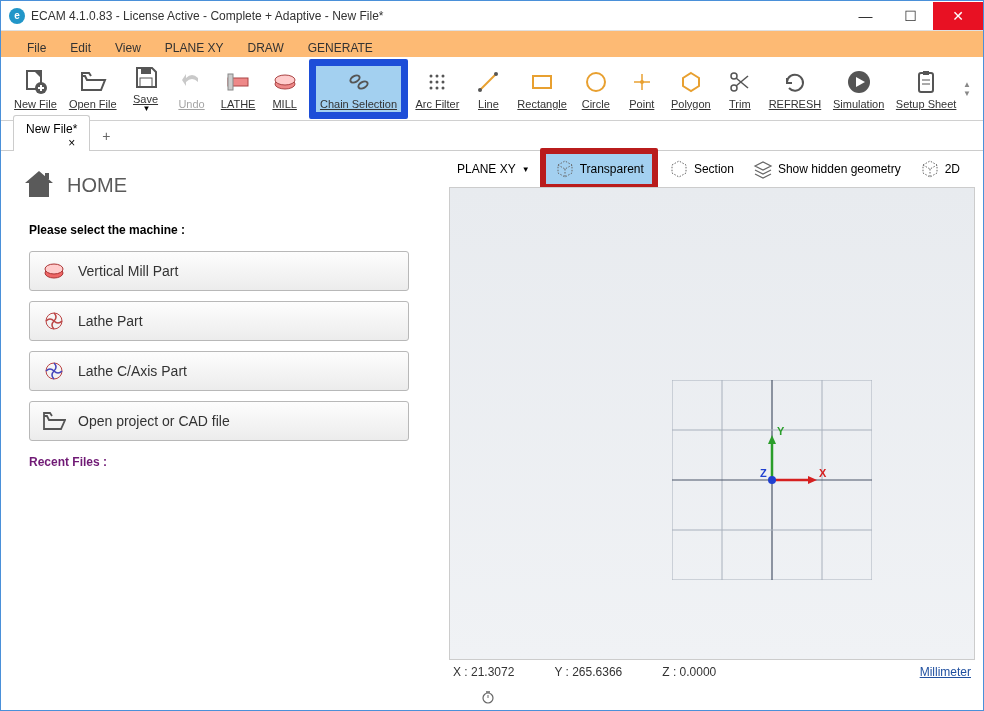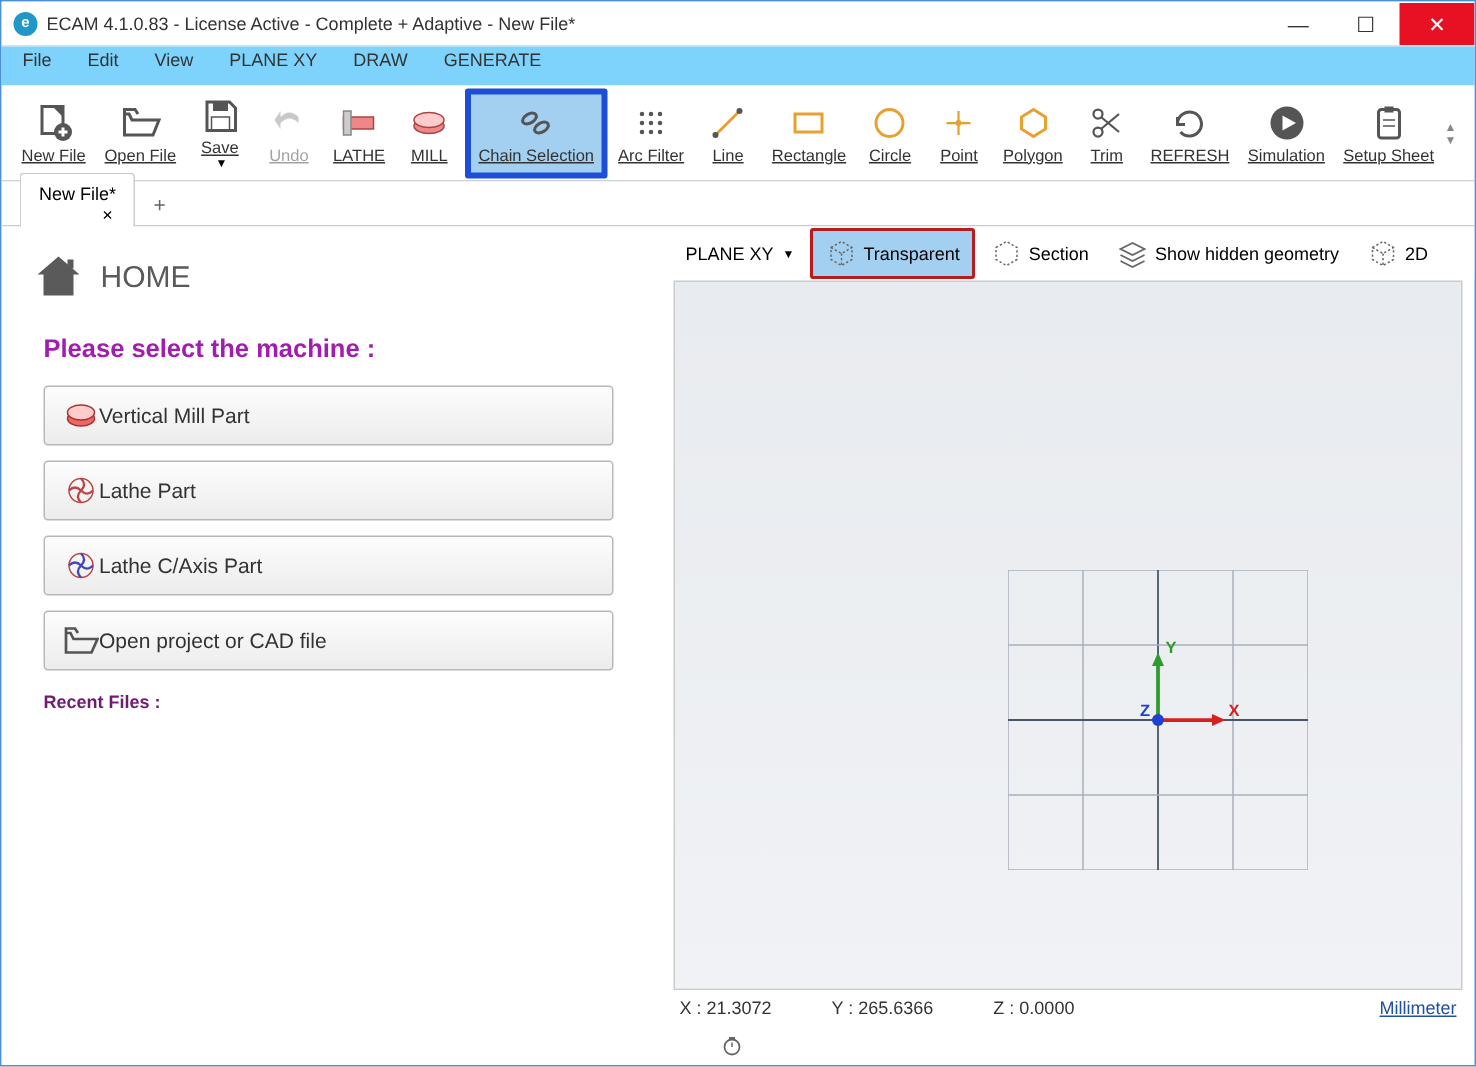--- a/index.html
+++ b/index.html
@@ -4,46 +4,46 @@
 <style>
 * { margin: 0; padding: 0; box-sizing: border-box; font-family: 'Segoe UI', Tahoma, sans-serif; }
 body { width: 984px; height: 711px; background: #fff; overflow: hidden; border: 1px solid #4a90d9; }
 .titlebar { height: 30px; background: #fff; display: flex; align-items: center; padding-left: 8px; border-bottom: 1px solid #e0e0e0; }
 .titlebar-icon { width: 16px; height: 16px; background: #2196c8; border-radius: 50%; margin-right: 6px; display: flex; align-items: center; justify-content: center; color: #fff; font-size: 10px; font-weight: bold; }
 .titlebar-text { font-size: 12px; color: #333; flex: 1; }
 .titlebar-controls { display: flex; }
 .titlebar-btn { width: 45px; height: 28px; display: flex; align-items: center; justify-content: center; font-size: 14px; color: #333; cursor: pointer; }
 .titlebar-btn.close { background: #e81123; color: #fff; width: 50px; }
 .titlebar-btn.min, .titlebar-btn.max { }
-.menubar { height: 26px; display: flex; align-items: flex-start; padding-left: 8px; gap: 12px; background: #7dd3fc; }
+.menubar { height: 26px; display: flex; align-items: flex-end; padding-left: 20px; gap: 12px; background: #fdba74; }
 .menubar-item { font-size: 12px; color: #333; padding: 2px 6px; cursor: pointer; }
 .toolbar { height: 64px; display: flex; align-items: center; padding: 2px 8px; background: #fff; border-bottom: 1px solid #d0d0d0; gap: 2px; }
 .toolbar-btn { display: flex; flex-direction: column; align-items: center; justify-content: center; padding: 4px 6px; cursor: pointer; min-width: 44px; height: 60px; border-radius: 2px; }
-.toolbar-btn.selected { background: #a3d0f0; border: 4px solid #1d4ed8; }
+.toolbar-btn.selected { background: #a3d0f0; border: 7px solid #1d4ed8; }
 .toolbar-btn.disabled { opacity: 0.45; }
 .toolbar-icon { width: 28px; height: 28px; display: flex; align-items: center; justify-content: center; margin-bottom: 2px; }
 .toolbar-label { font-size: 11px; color: #333; white-space: nowrap; text-decoration: underline; }
 .tabs-row { height: 30px; display: flex; align-items: center; padding-left: 12px; background: #fff; border-bottom: 1px solid #ccc; }
 .tab { display: flex; align-items: center; padding: 6px 12px; font-size: 12px; border: 1px solid #ccc; border-bottom: none; background: #f5f5f5; margin-right: 2px; border-radius: 3px 3px 0 0; }
 .tab.active { background: #fff; flex-direction: column; }
 .tab-close { margin-left: 40px; font-size: 12px; cursor: pointer; }
 .tab-add { padding: 4px 10px; font-size: 14px; cursor: pointer; color: #666; }
 .content { display: flex; height: calc(100% - 150px); }
 .left-panel { width: 440px; padding: 16px 20px; background: #fff; }
 .home-header { display: flex; align-items: center; gap: 10px; margin-bottom: 20px; }
 .home-icon { width: 36px; height: 36px; }
 .home-title { font-size: 20px; color: #5a5a5a; font-weight: 400; }
-.select-label { font-size: 17px; font-weight: bold; color: #a21caf; margin-bottom: 14px; margin-left: 8px; }
-.machine-btn { display: flex; align-items: center; gap: 0; width: 380px; height: 40px; margin: 0 0 10px 8px; padding: 0 12px; background: linear-gradient(#fdfdfd, #ececec); border: 1px solid #b8b8b8; border-radius: 3px; cursor: pointer; font-size: 14px; color: #333; }
+.select-label { font-size: 12px; font-weight: bold; color: #000000; margin-bottom: 14px; margin-left: 8px; }
+.machine-btn { display: flex; align-items: center; gap: 12px; width: 380px; height: 40px; margin: 0 0 10px 8px; padding: 0 12px; background: linear-gradient(#fdfdfd, #ececec); border: 1px solid #b8b8b8; border-radius: 3px; cursor: pointer; font-size: 14px; color: #333; }
 .machine-btn-icon { width: 24px; height: 24px; }
 .recent-label { font-size: 12px; font-weight: bold; color: #701a75; margin-top: 14px; margin-left: 8px; }
 .right-panel { flex: 1; display: flex; flex-direction: column; }
 .view-toolbar { height: 36px; display: flex; align-items: center; padding: 0 8px; gap: 2px; background: #fff; }
 .view-btn { display: flex; align-items: center; gap: 4px; padding: 4px 8px; font-size: 12px; cursor: pointer; border-radius: 2px; }
-.view-btn.selected { background: #a3d0f0; border: 2px solid #b91c1c; }
+.view-btn.selected { background: #a3d0f0; border: 6px solid #b91c1c; }
 .view-btn-icon { width: 22px; height: 22px; }
 .viewport { flex: 1; background: linear-gradient(#e8ebef, #f0f2f5); border: 1px solid #ccc; margin: 0 8px; position: relative; }
 .grid-svg { position: absolute; left: 50%; top: 50%; transform: translate(-20%, -22%); }
 .status-bar { height: 24px; display: flex; align-items: center; padding: 0 12px; font-size: 12px; color: #333; gap: 40px; }
 .status-right { margin-left: auto; color: #2050a0; text-decoration: underline; cursor: pointer; }
 .bottom-bar { height: 26px; display: flex; align-items: center; padding-left: 40px; }
 .dropdown-arrow { font-size: 8px; margin-left: 2px; }
 .toolbar-end { margin-left: auto; display:flex; flex-direction:column; gap:10px; padding-right:4px; color:#888; font-size:8px; }
 </style>
 </head>

